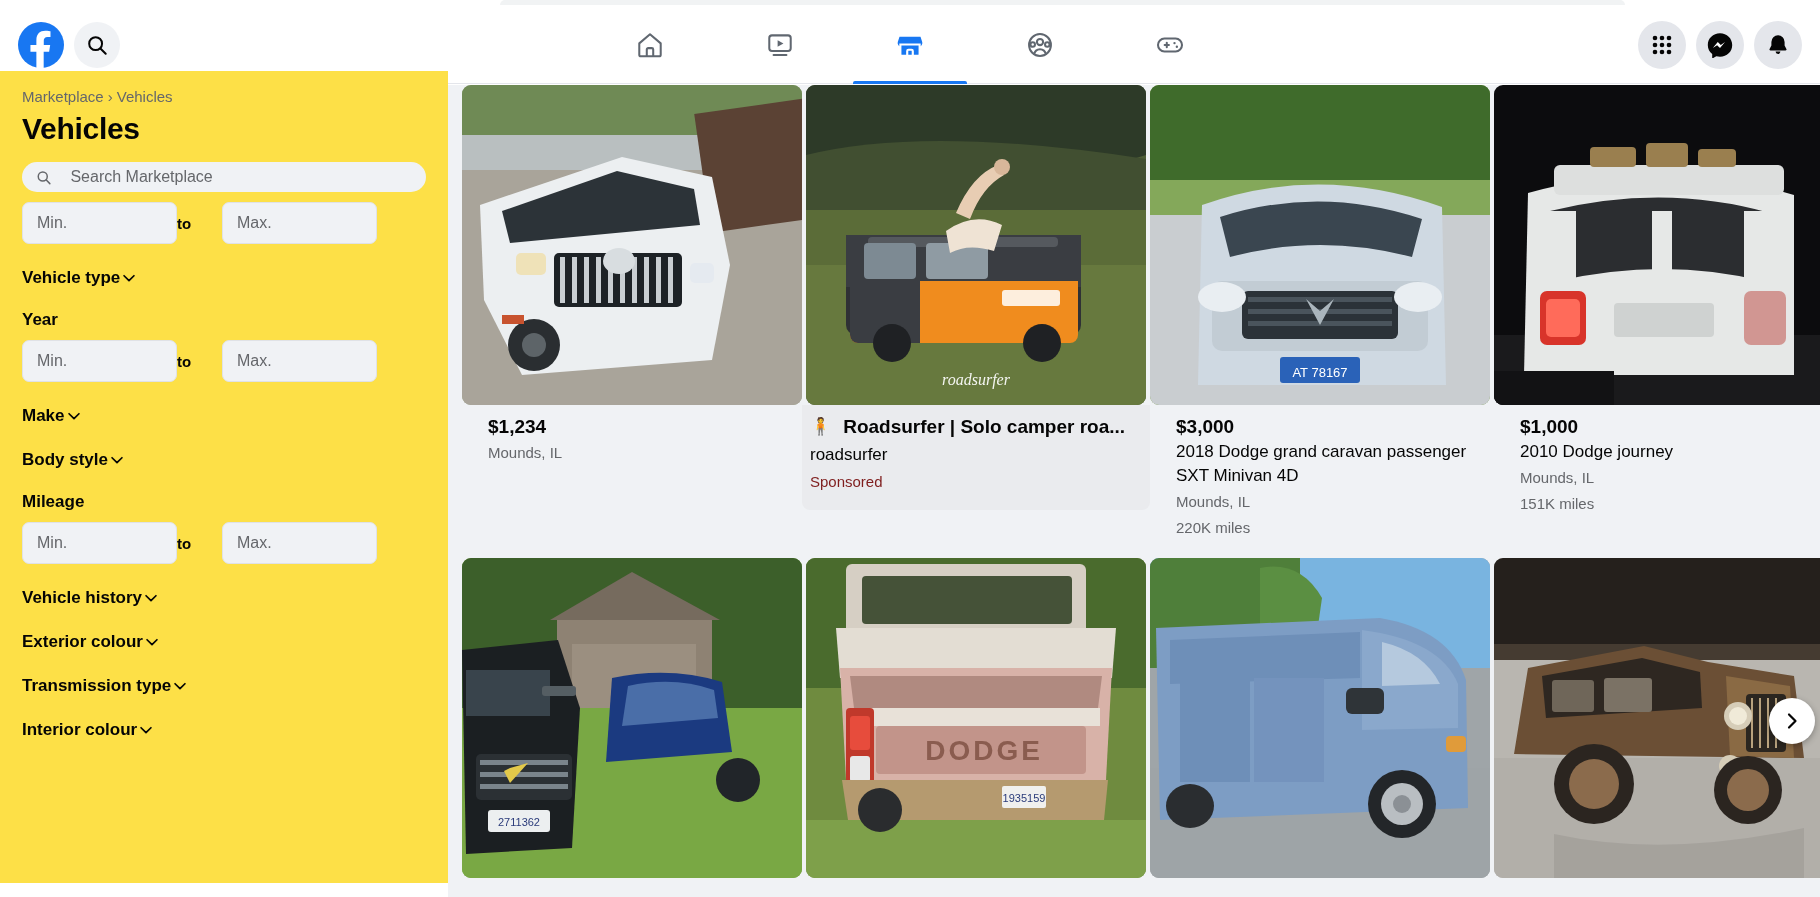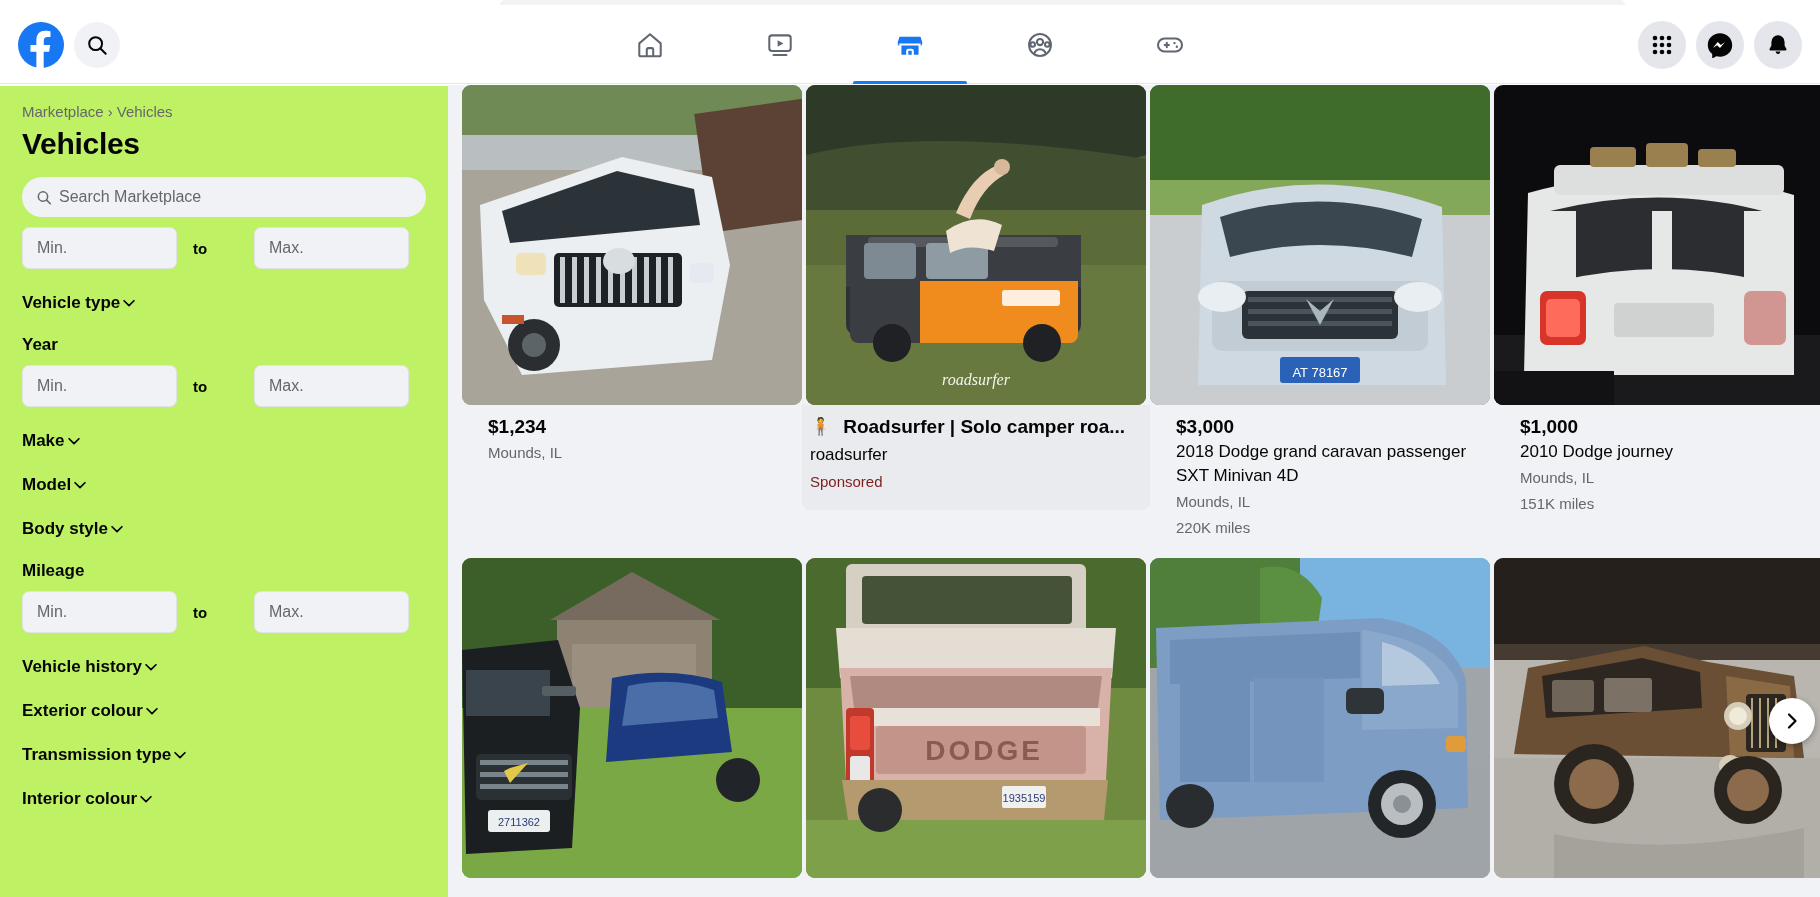--- a/index.html
+++ b/index.html
@@ -60,48 +60,48 @@
   }
   .round-btn {
     width: 48px; height: 48px; border-radius: 50%;
     background: #e4e6eb;
     display: flex; align-items: center; justify-content: center;
     cursor: pointer;
   }
 
   
   .sidebar {
-    position: absolute; top: 86px; left: 0; width: 448px; height: 812px;
-    background: #bef264;
+    position: absolute; top: 71px; left: 0; width: 448px; height: 812px;
+    background: #fde047;
     padding: 0 22px;
     overflow: hidden;
   }
   .breadcrumb {
     font-size: 15px; color: #65676b; padding-top: 16px; line-height: 20px;
   }
   .breadcrumb .sep { margin: 0 4px; }
   .breadcrumb .crumb { color: #65676b; }
   .page-title {
     font-size: 30px; font-weight: bold; letter-spacing: -0.3px;
     margin-top: 5px; color: #050505;
   }
   .search-box {
-    margin-top: 16px; height: 40px; border-radius: 21px;
+    margin-top: 16px; height: 30px; border-radius: 21px;
     background: #f0f2f5; display: flex; align-items: center;
-    padding: 0 14px; gap: 7px;
+    padding: 0 14px; gap: 19px;
   }
   .search-box input {
     border: none; outline: none; background: transparent;
     font-size: 16px; color: #65676b; width: 100%;
     font-family: "Liberation Sans", sans-serif;
   }
   .search-box input::placeholder { color: #65676b; }
 
   .range-row {
-    display: flex; align-items: center; gap: 16px; margin-top: 10px;
+    display: flex; align-items: center; gap: 0; margin-top: 10px;
   }
   .range-input {
     width: 155px; height: 42px; border-radius: 7px;
     background: #f0f2f5; border: 1px solid #e0e2e6;
     font-size: 16px; color: #65676b; padding: 0 14px;
     outline: none; font-family: "Liberation Sans", sans-serif;
   }
   .range-input::placeholder { color: #65676b; }
   .range-to { width: 45px; text-align: left; font-size: 15px; color: #050505; font-weight: bold; }
 
@@ -298,26 +298,20 @@
     <input class="range-input" placeholder="Max." style="">
   </div>
 
   <div class="collapsible">
     <div class="filter-label">Make</div>
     <svg class="chev" viewBox="0 0 20 20" fill="none" stroke="#050505" stroke-width="1.9" stroke-linecap="round" stroke-linejoin="round">
         <path d="M4.5 7.5 10 13l5.5-5.5"></path>
       </svg>
   </div>
 
-  <div class="collapsible">
-    <div class="filter-label">Model</div>
-    <svg class="chev" viewBox="0 0 20 20" fill="none" stroke="#050505" stroke-width="1.9" stroke-linecap="round" stroke-linejoin="round">
-        <path d="M4.5 7.5 10 13l5.5-5.5"></path>
-      </svg>
-  </div>
 
   <div class="collapsible">
     <div class="filter-label">Body style</div>
     <svg class="chev" viewBox="0 0 20 20" fill="none" stroke="#050505" stroke-width="1.9" stroke-linecap="round" stroke-linejoin="round">
         <path d="M4.5 7.5 10 13l5.5-5.5"></path>
       </svg>
   </div>
 
   <div class="filter-label">Mileage</div>
   <div class="range-row">

